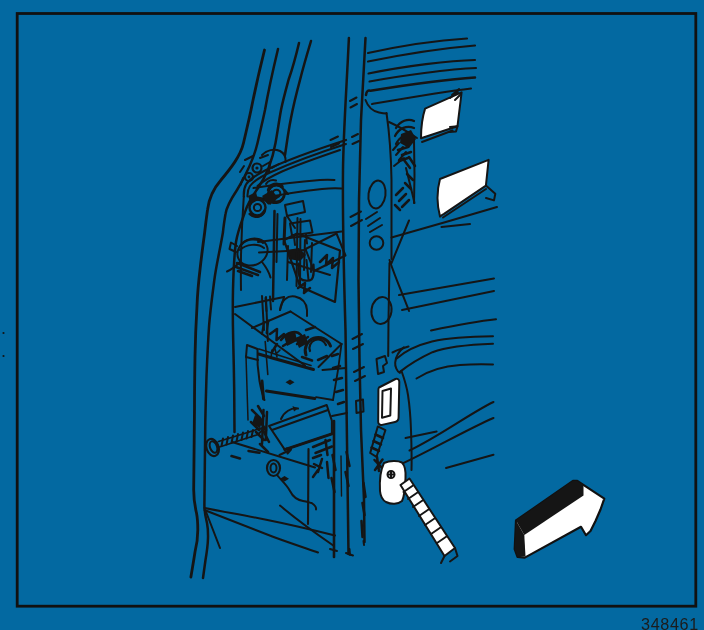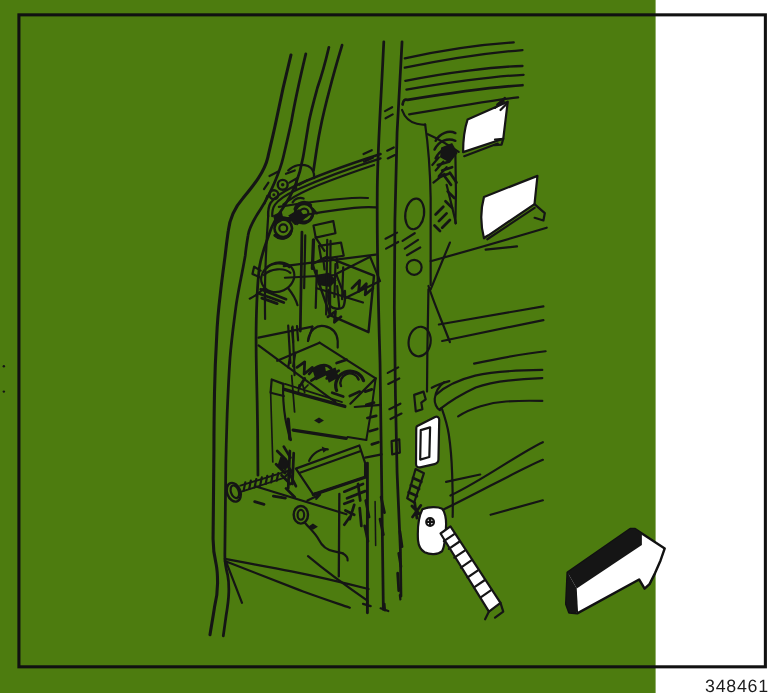--- a/index.html
+++ b/index.html
@@ -1,16 +1,16 @@
 <!DOCTYPE html>
 <html><head>
 <meta charset="utf-8">
 <style>
 html,body{margin:0;padding:0;background:#fff;}
-#wrap{width:596px;height:630px;position:relative;background:#4d7c0f;}
+#wrap{width:704px;height:630px;position:relative;background:#0369a1;}
 svg{position:absolute;top:0;left:0;}
 text{font-family:"Liberation Sans",sans-serif;fill:#1c1c1c;}
 .s{fill:none;stroke:#151515;stroke-width:2.0;stroke-linecap:round;stroke-linejoin:round;}
 .s2{fill:none;stroke:#151515;stroke-width:2.5;stroke-linecap:round;stroke-linejoin:round;}
 .s1{fill:none;stroke:#151515;stroke-width:1.5;stroke-linecap:round;stroke-linejoin:round;}
 .f{fill:#151515;stroke:none;}
 </style>
 </head>
 <body>
 <div id="wrap">

